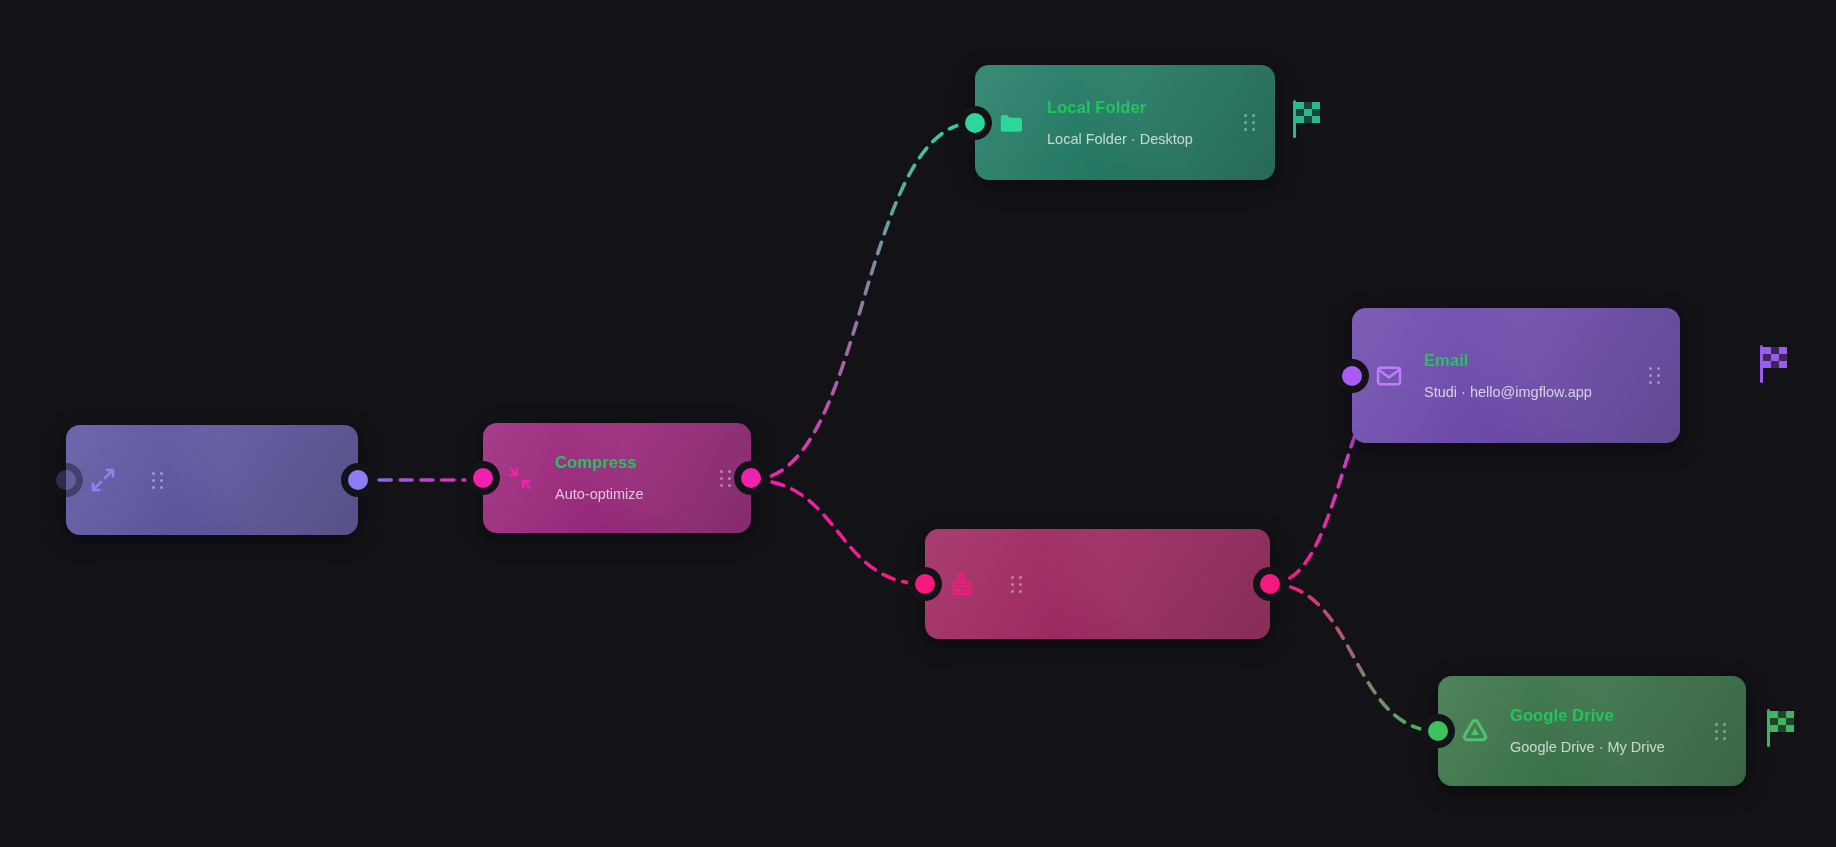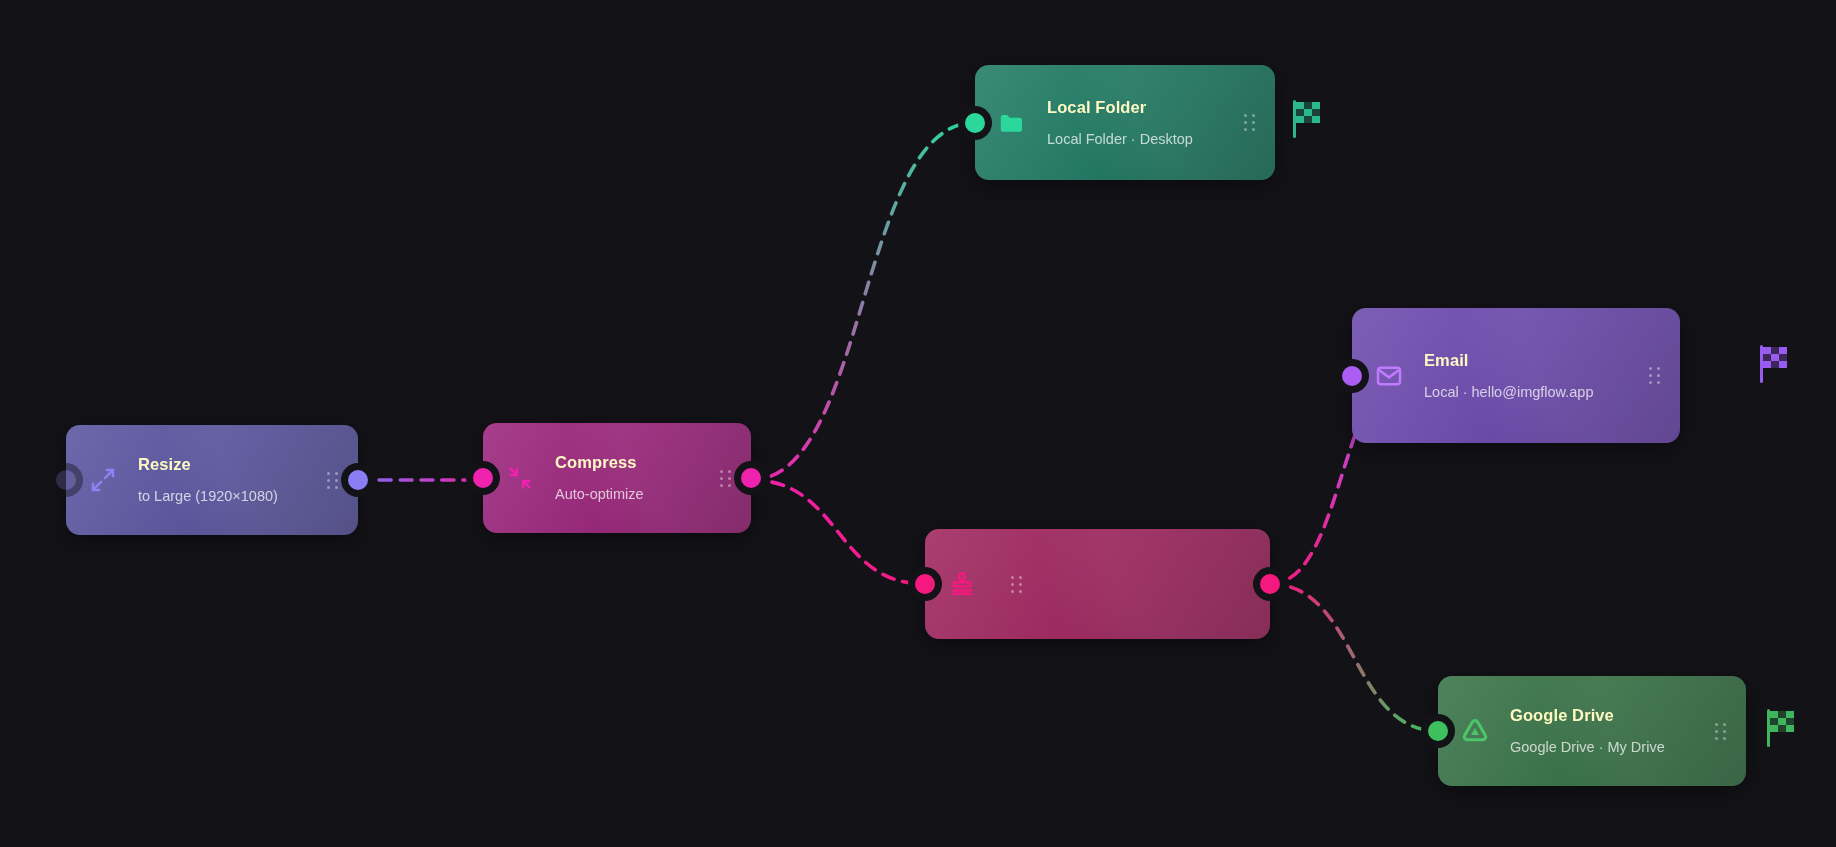--- a/index.html
+++ b/index.html
@@ -57,21 +57,21 @@
     flex: 0 0 auto;
     width: 30px; height: 30px;
     display: flex; align-items: center; justify-content: center;
     margin-right: 20px;
   }
   .node-icon svg { display: block; }
   .node-text { flex: 1 1 auto; min-width: 0; }
   .node-title {
     font-size: 16.5px;
     font-weight: bold;
-    color: #fef9c3;
+    color: #22c55e;
     line-height: 1.35;
     letter-spacing: 0.1px;
     white-space: nowrap;
   }
   .node-sub {
     font-size: 14.5px;
     color: rgba(255,255,255,0.72);
     line-height: 1.42;
     margin-top: 11px;
     white-space: nowrap;
@@ -157,21 +157,20 @@
         <div class="node-bg" style="background:linear-gradient(135deg, #5f5aa4 0%, #565192 100%)"></div>
         <div class="node-inner">
           <span class="node-icon">
             <svg width="30" height="30" viewBox="0 0 24 24" fill="none" stroke="#8b83f0" stroke-width="2" stroke-linecap="round" stroke-linejoin="round">
               <path d="M15 4h5v5"></path>
               <path d="M20 4l-6.5 6.5"></path>
               <path d="M9 20H4v-5"></path>
               <path d="M4 20l6.5-6.5"></path>
             </svg>
           </span>
-          <span class="node-text"><span class="node-title">Resize</span><span class="node-sub" style="display:block">to Large (1920×1080)</span></span>
           <span class="drag-handle">
             <i></i>
             <i></i>
             <i></i>
             <i></i>
             <i></i>
             <i></i>
           </span>
         </div>
         <span class="port in muted" style="background:#5b5590"></span>
@@ -246,21 +245,21 @@
       </div>
       <div class="node" style="left: 1352px; top: 308px; width: 328px; height: 135px;">
         <div class="node-bg" style="background:linear-gradient(135deg, #714fb0 0%, #6546a0 100%)"></div>
         <div class="node-inner">
           <span class="node-icon">
             <svg width="30" height="30" viewBox="0 0 24 24" fill="none" stroke="#c07bff" stroke-width="2" stroke-linecap="round" stroke-linejoin="round">
               <rect x="3.2" y="5.4" width="17.6" height="13.2" rx="2.2"></rect>
               <path d="M4.2 7.4L12 13.1l7.8-5.7"></path>
             </svg>
           </span>
-          <span class="node-text"><span class="node-title">Email</span><span class="node-sub" style="display:block">Local · hello@imgflow.app</span></span>
+          <span class="node-text"><span class="node-title">Email</span><span class="node-sub" style="display:block">Studi · hello@imgflow.app</span></span>
           <span class="drag-handle">
             <i></i>
             <i></i>
             <i></i>
             <i></i>
             <i></i>
             <i></i>
           </span>
         </div>
         <span class="port in" style="background:#ab5cf5"></span>

